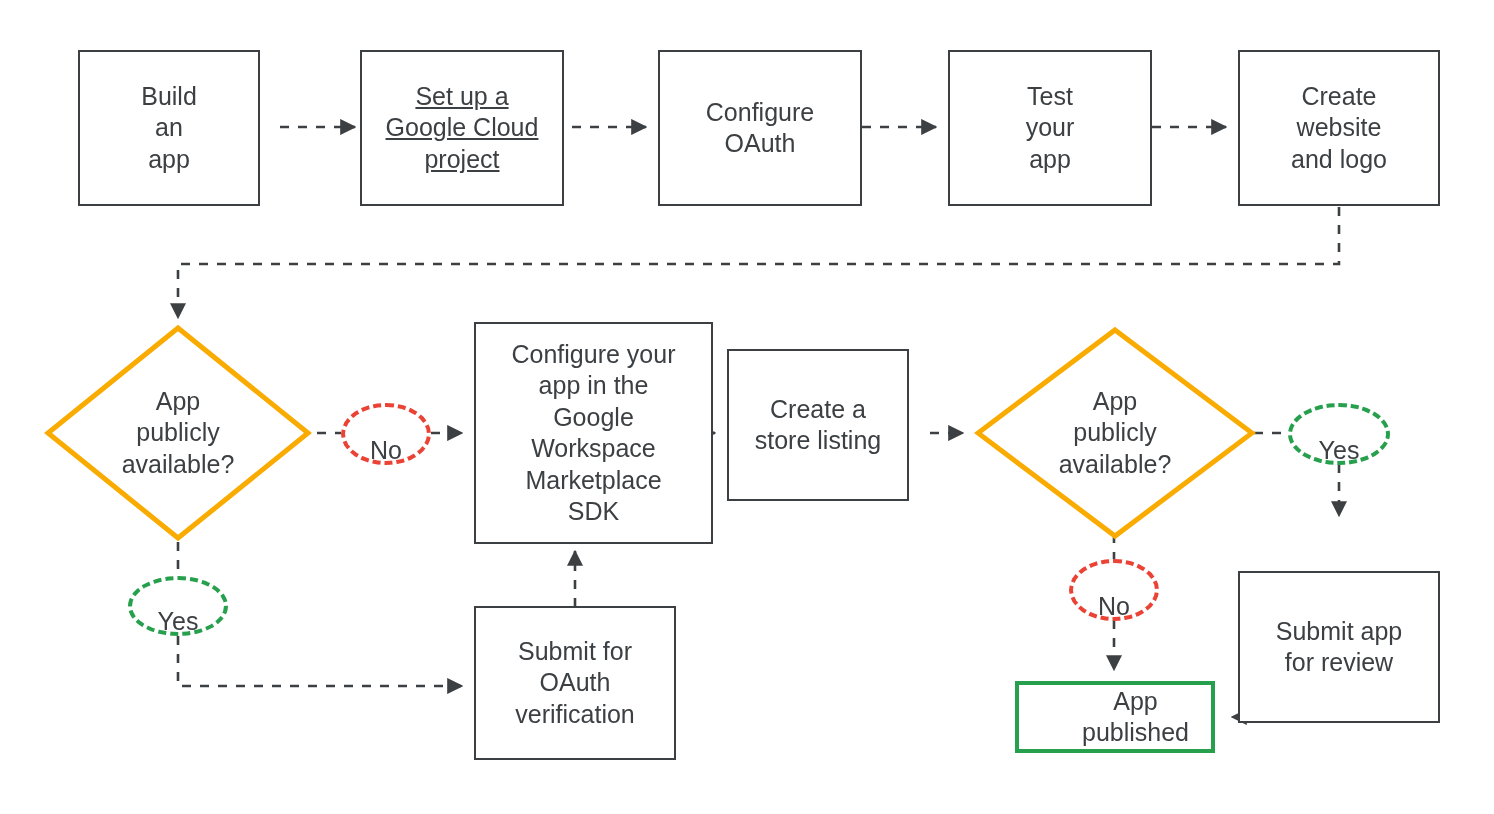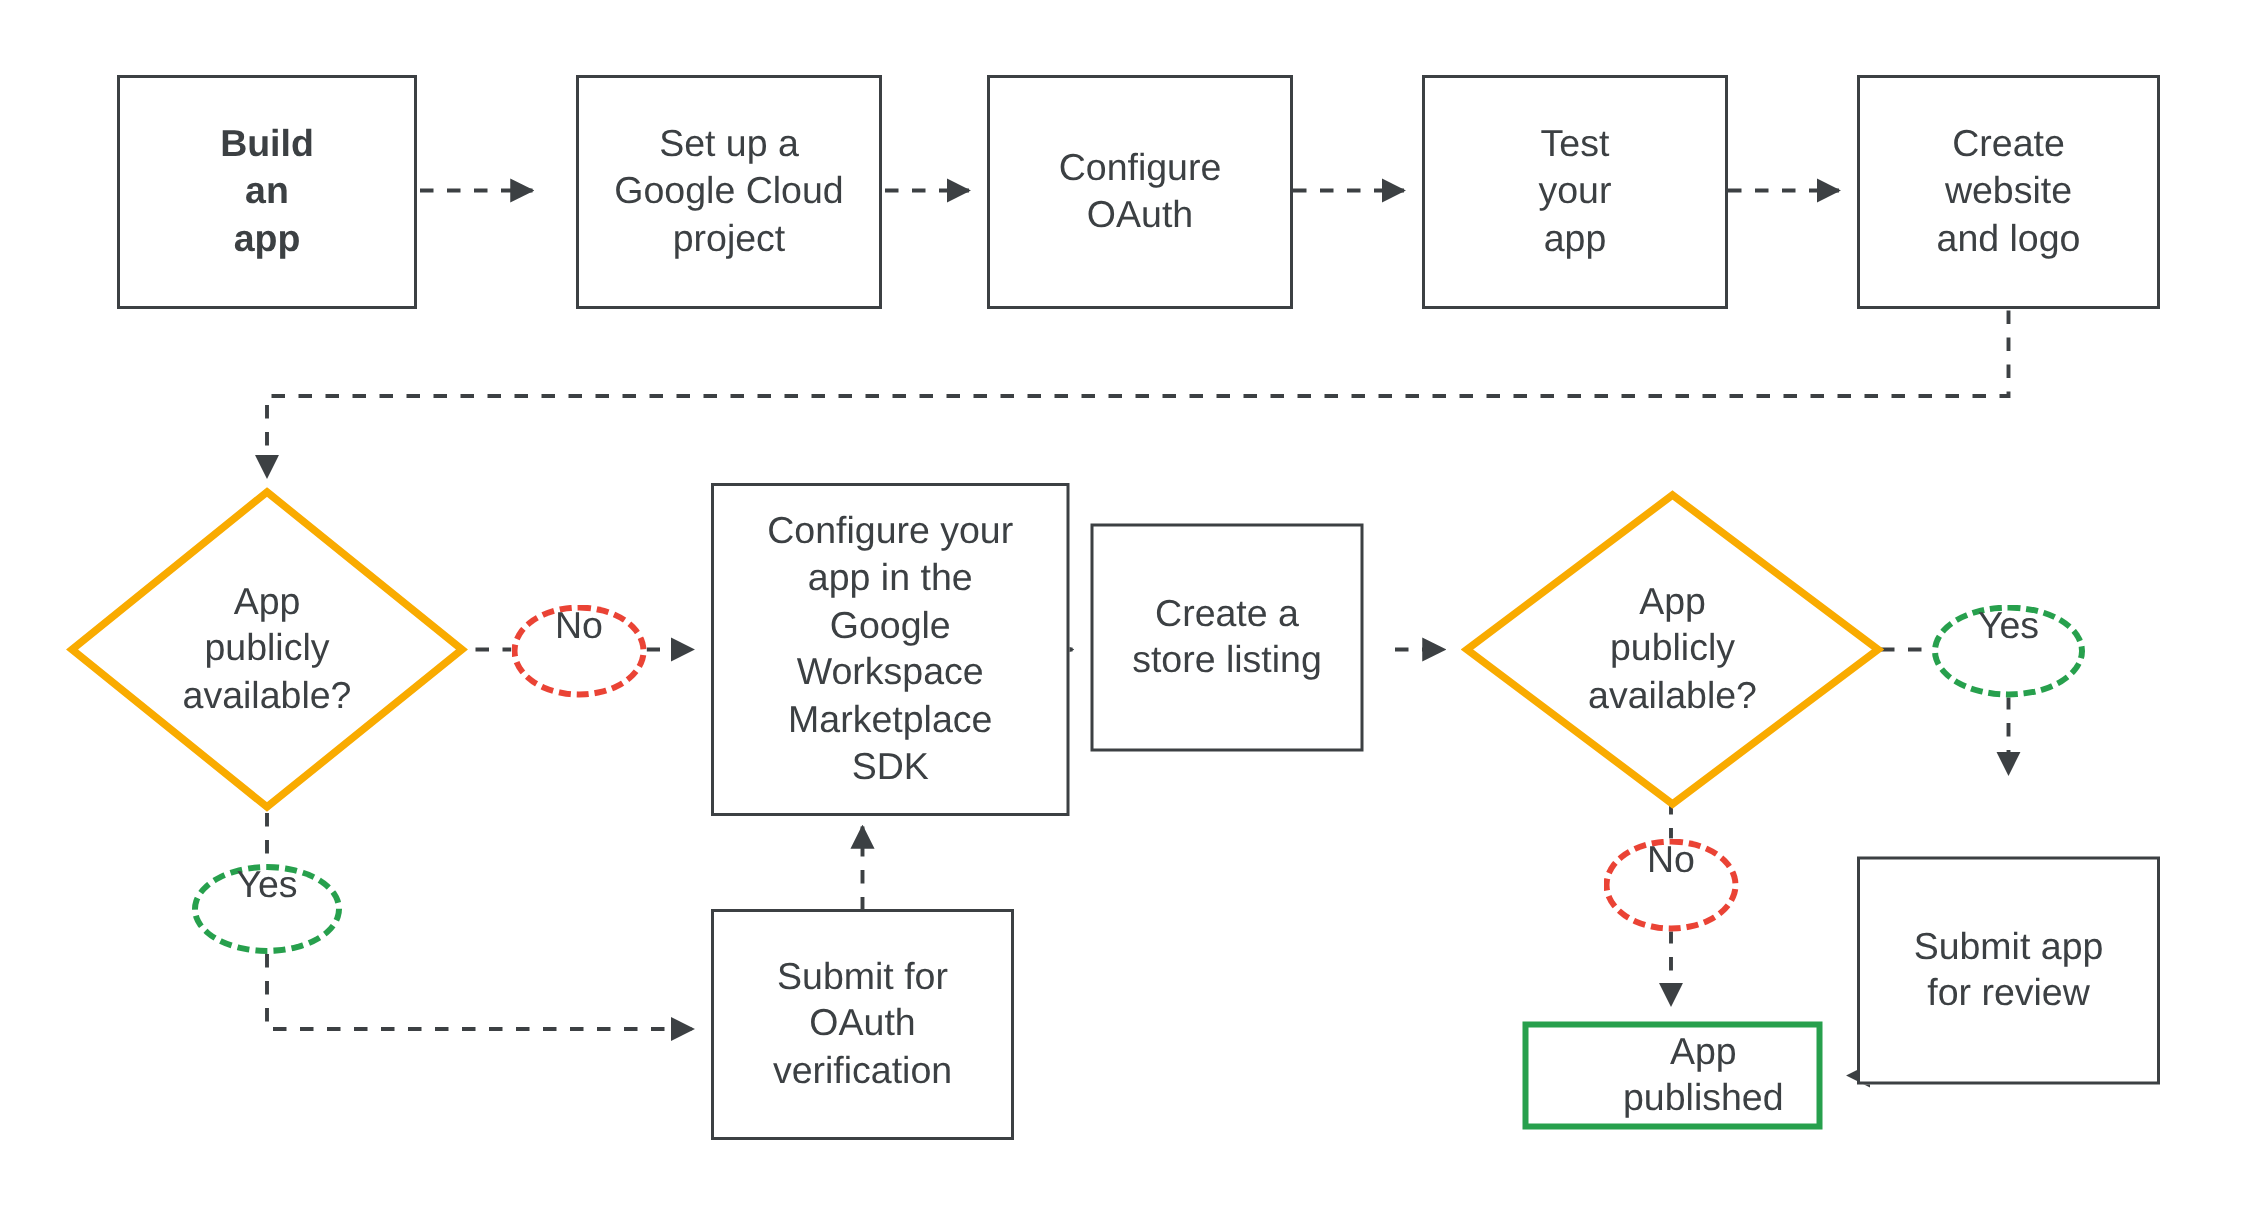--- a/index.html
+++ b/index.html
@@ -66,21 +66,21 @@
     justify-content: center;
     text-align: center;
     color: #3C4043;
     font-size: 25px;
     line-height: 1.26;
     white-space: pre-line;
   }
   .edge-label {
     position: absolute;
     display: flex;
-    align-items: flex-start;
+    align-items: flex-end;
     justify-content: center;
     text-align: center;
     color: #3C4043;
     font-size: 25px;
     background: #ffffff;
   }
   .edge-label .el-ring {
     position: absolute;
     left: 0;
     top: 0;
@@ -139,27 +139,27 @@
       <path d="M 1254 433 L 1287 433"></path>
       <path d="M 1339 464 L 1339 516" marker-end="url(#arrow)"></path>
 
       <path d="M 1114 534 L 1114 560"></path>
       <path d="M 1114 620 L 1114 670" marker-end="url(#arrow)"></path>
 
       <path d="M 1339 680 L 1339 717 L 1232 717" marker-end="url(#arrow)"></path>
     </g>
   </svg>
 
-  <div class="node proc" style="left:78px; top:50px; width:200px; height:156px;font-weight:bold;">
+  <div class="node proc" style="left:78px; top:50px; width:182px; height:156px;">
     <span class="node-text">Build
 an
 app</span>
   </div>
 
-  <div class="node proc" style="left:384px; top:50px; width:204px; height:156px;">
+  <div class="node proc" style="left:360px; top:50px; width:204px; height:156px;text-decoration:underline;">
     <span class="node-text">Set up a
 Google Cloud
 project</span>
   </div>
 
   <div class="node proc" style="left:658px; top:50px; width:204px; height:156px;">
     <span class="node-text">Configure
 OAuth</span>
   </div>
 

